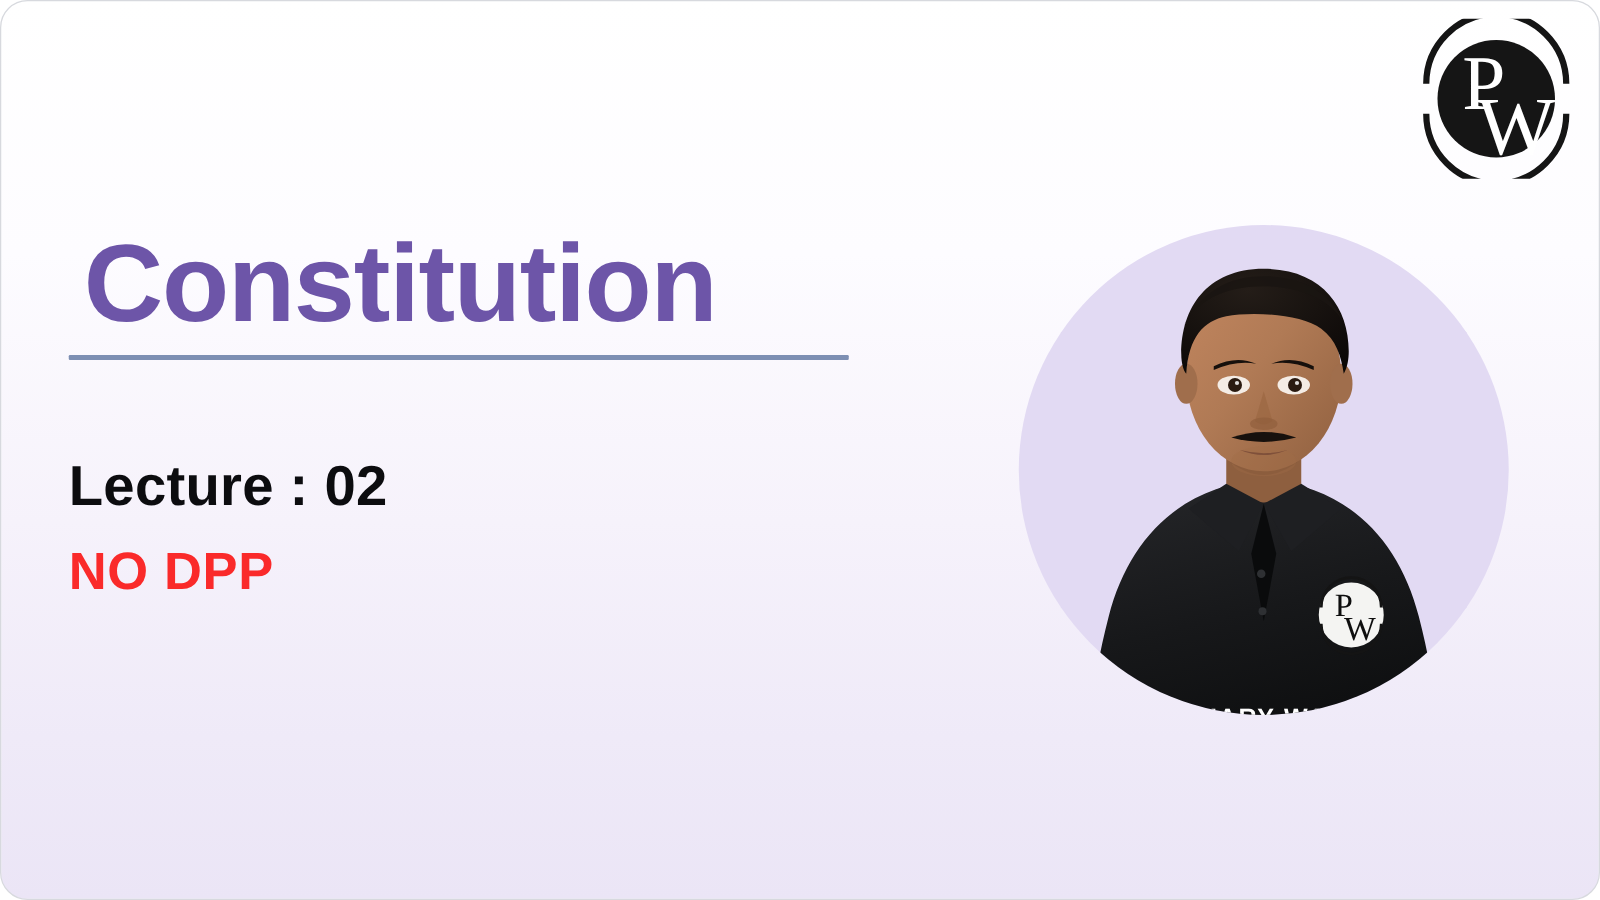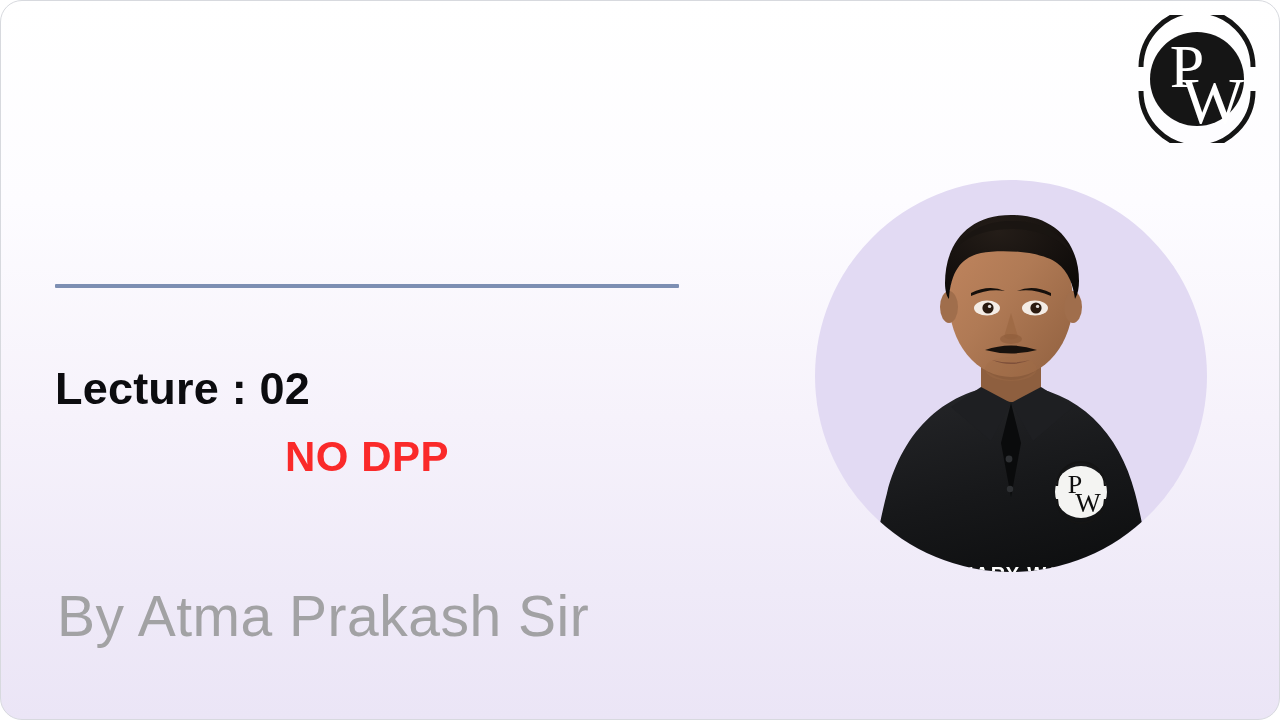--- a/index.html
+++ b/index.html
@@ -49,21 +49,21 @@
   #lecture {
     position:absolute; left:54px; top:362px;
     width:624px; text-align:left;
     font-size:45px; font-weight:700;
     color:#0c0c0f;
     letter-spacing:0.2px;
     white-space:nowrap;
   }
   #nodpp {
     position:absolute; left:54px; top:432px;
-    width:624px; text-align:center;
+    width:624px; 
     font-size:42px; font-weight:700;
     color:#fa2a2a;
     letter-spacing:0.5px;
     white-space:nowrap;
   }
 
   #byline {
     position:absolute; left:56px; top:582px;
     font-size:57px; font-weight:400;
     color:#a2a2a4;
@@ -92,26 +92,26 @@
       </g>
 
       <circle cx="70" cy="64" r="47" fill="#151515"></circle>
 
       <text x="60" y="72" font-family="'Liberation Serif', serif" font-size="62" fill="#ffffff" text-anchor="middle">P</text>
 
       <text x="86" y="108" font-family="'Liberation Serif', serif" font-size="66" fill="#ffffff" text-anchor="middle">W</text>
     </svg>
   </div>
 
+  <div id="title">Constitution</div>
   <div id="title-rule"></div>
 
   <div id="lecture">Lecture : 02</div>
   <div id="nodpp">NO DPP</div>
 
-  <div id="byline">By Atma Prakash Sir</div>
 
   <div id="portrait">
     <svg width="432" height="462" viewBox="0 0 432 462" aria-hidden="true">
       <defs>
 
         <clipPath id="discClip">
           <circle cx="216" cy="235" r="196"></circle>
         </clipPath>
         <linearGradient id="skin" x1="0" y1="0" x2="1" y2="1">
           <stop offset="0%" stop-color="#c2865f"></stop>

